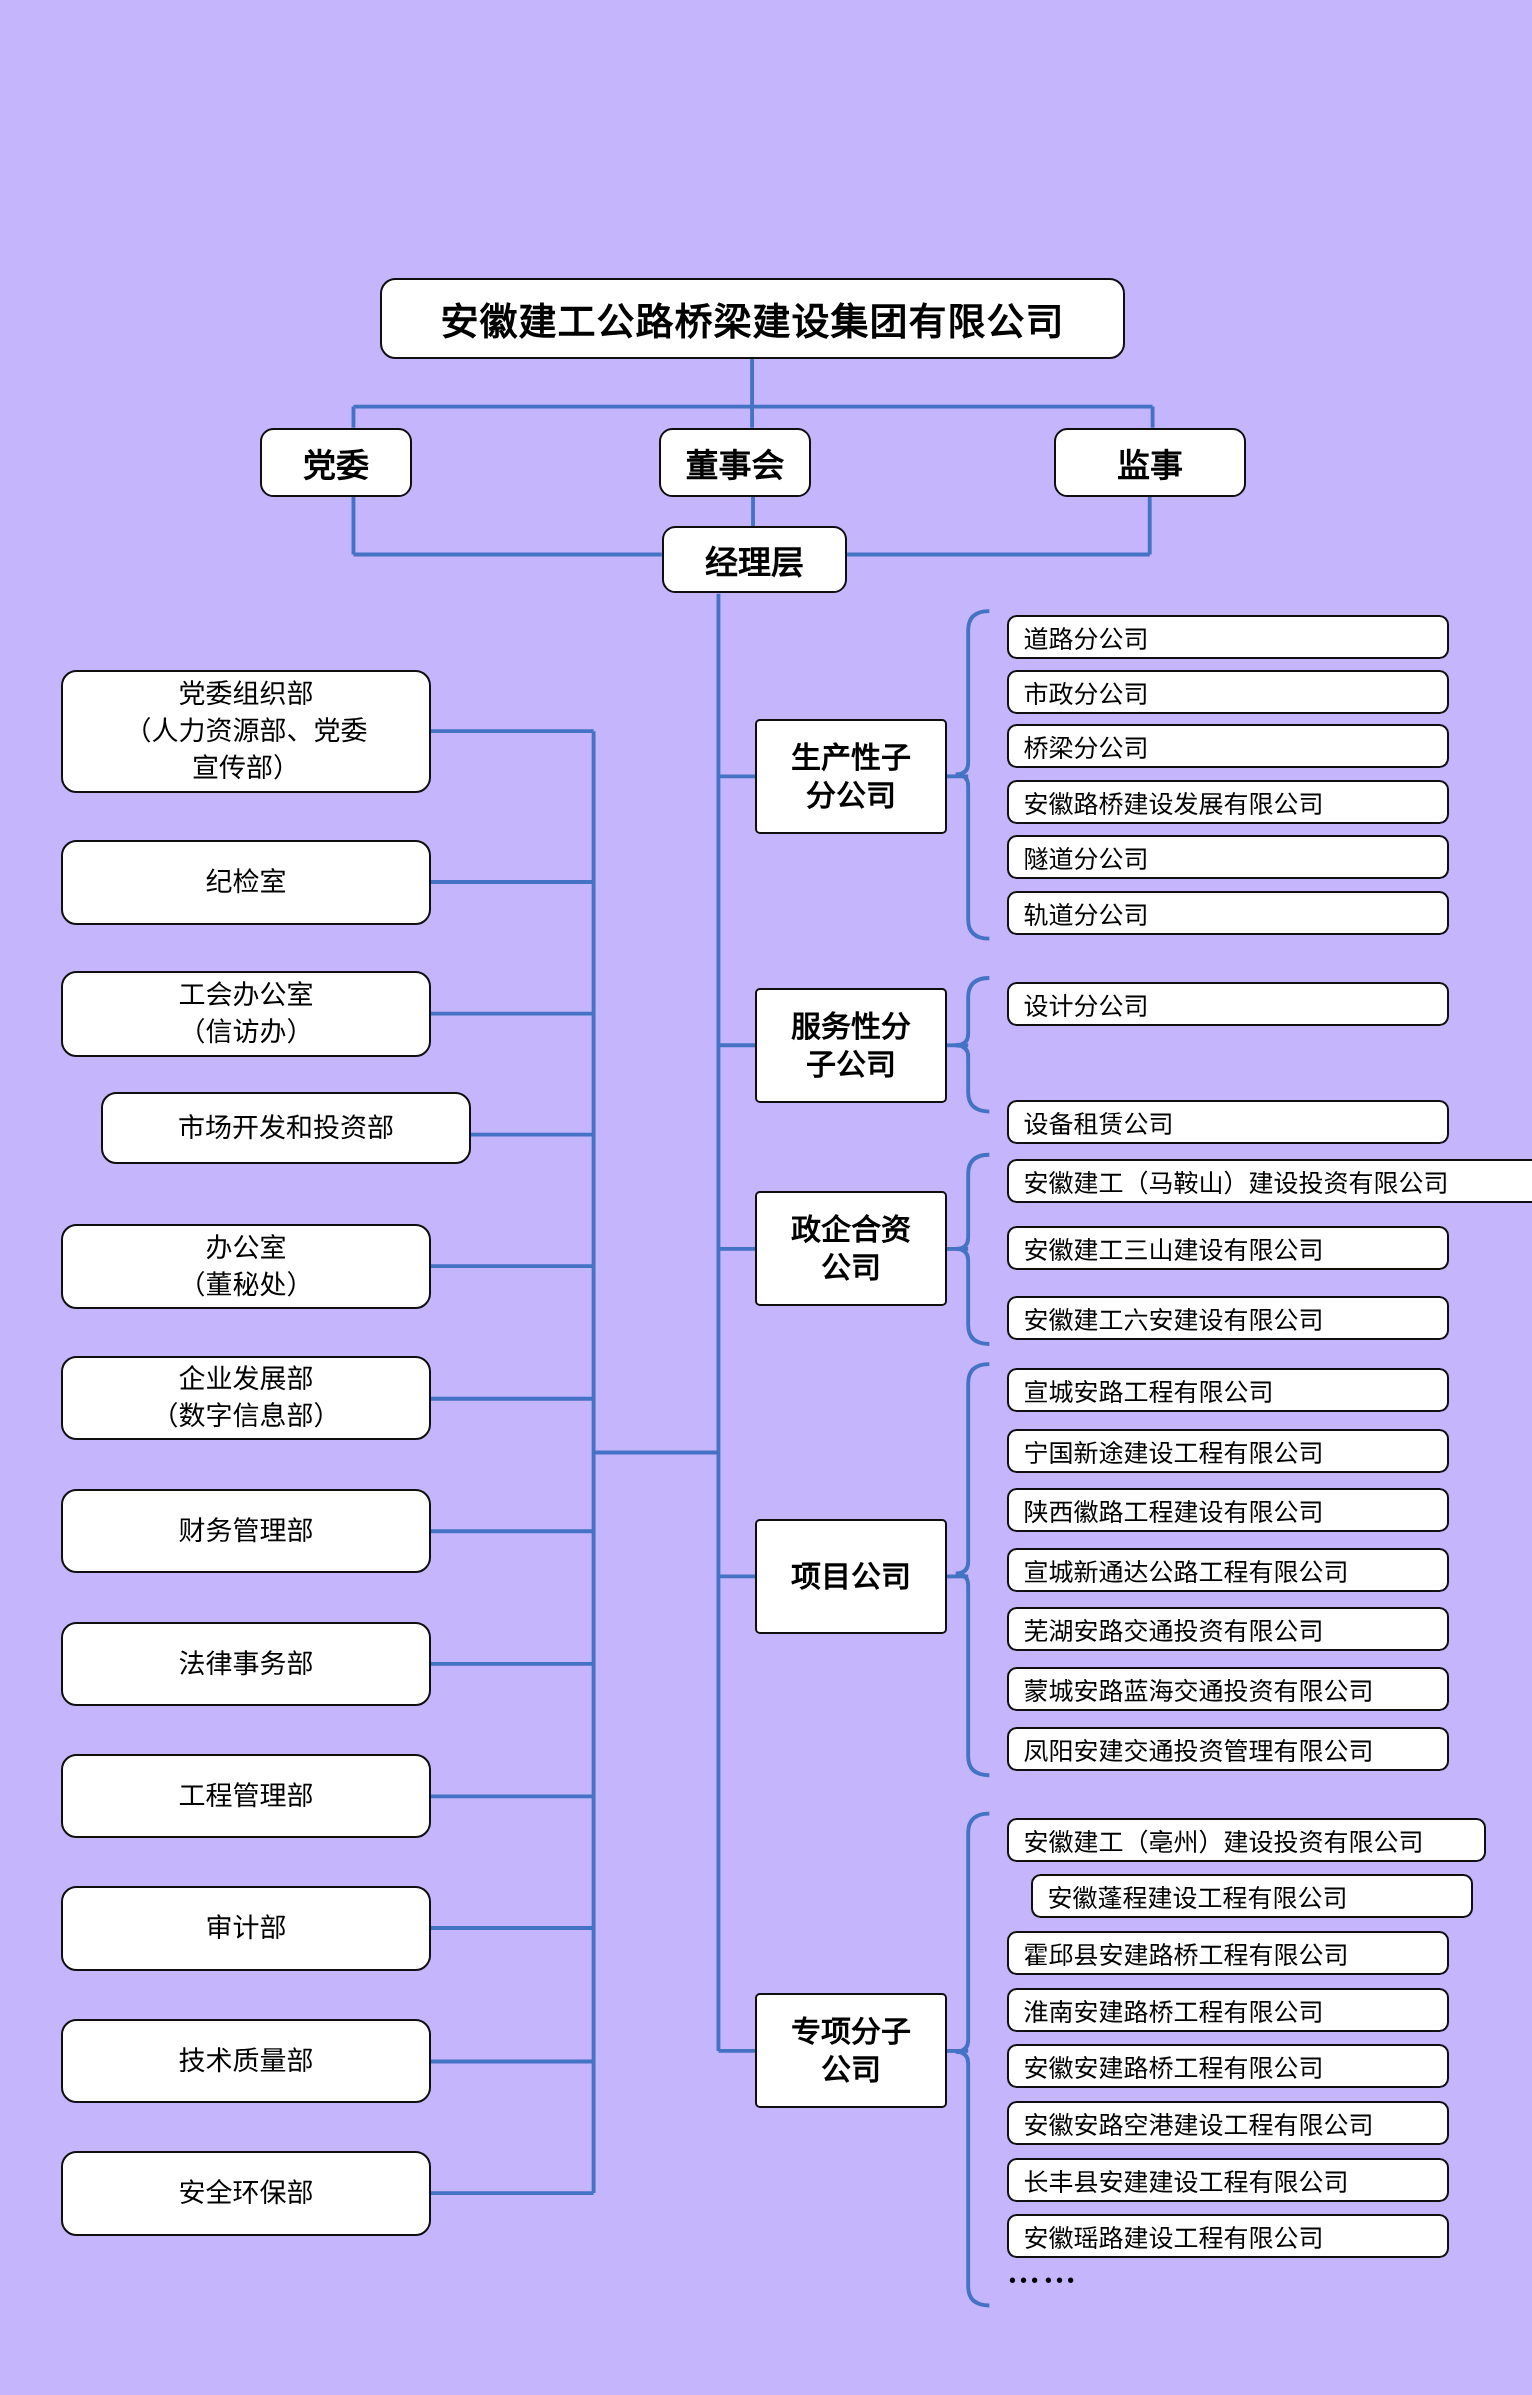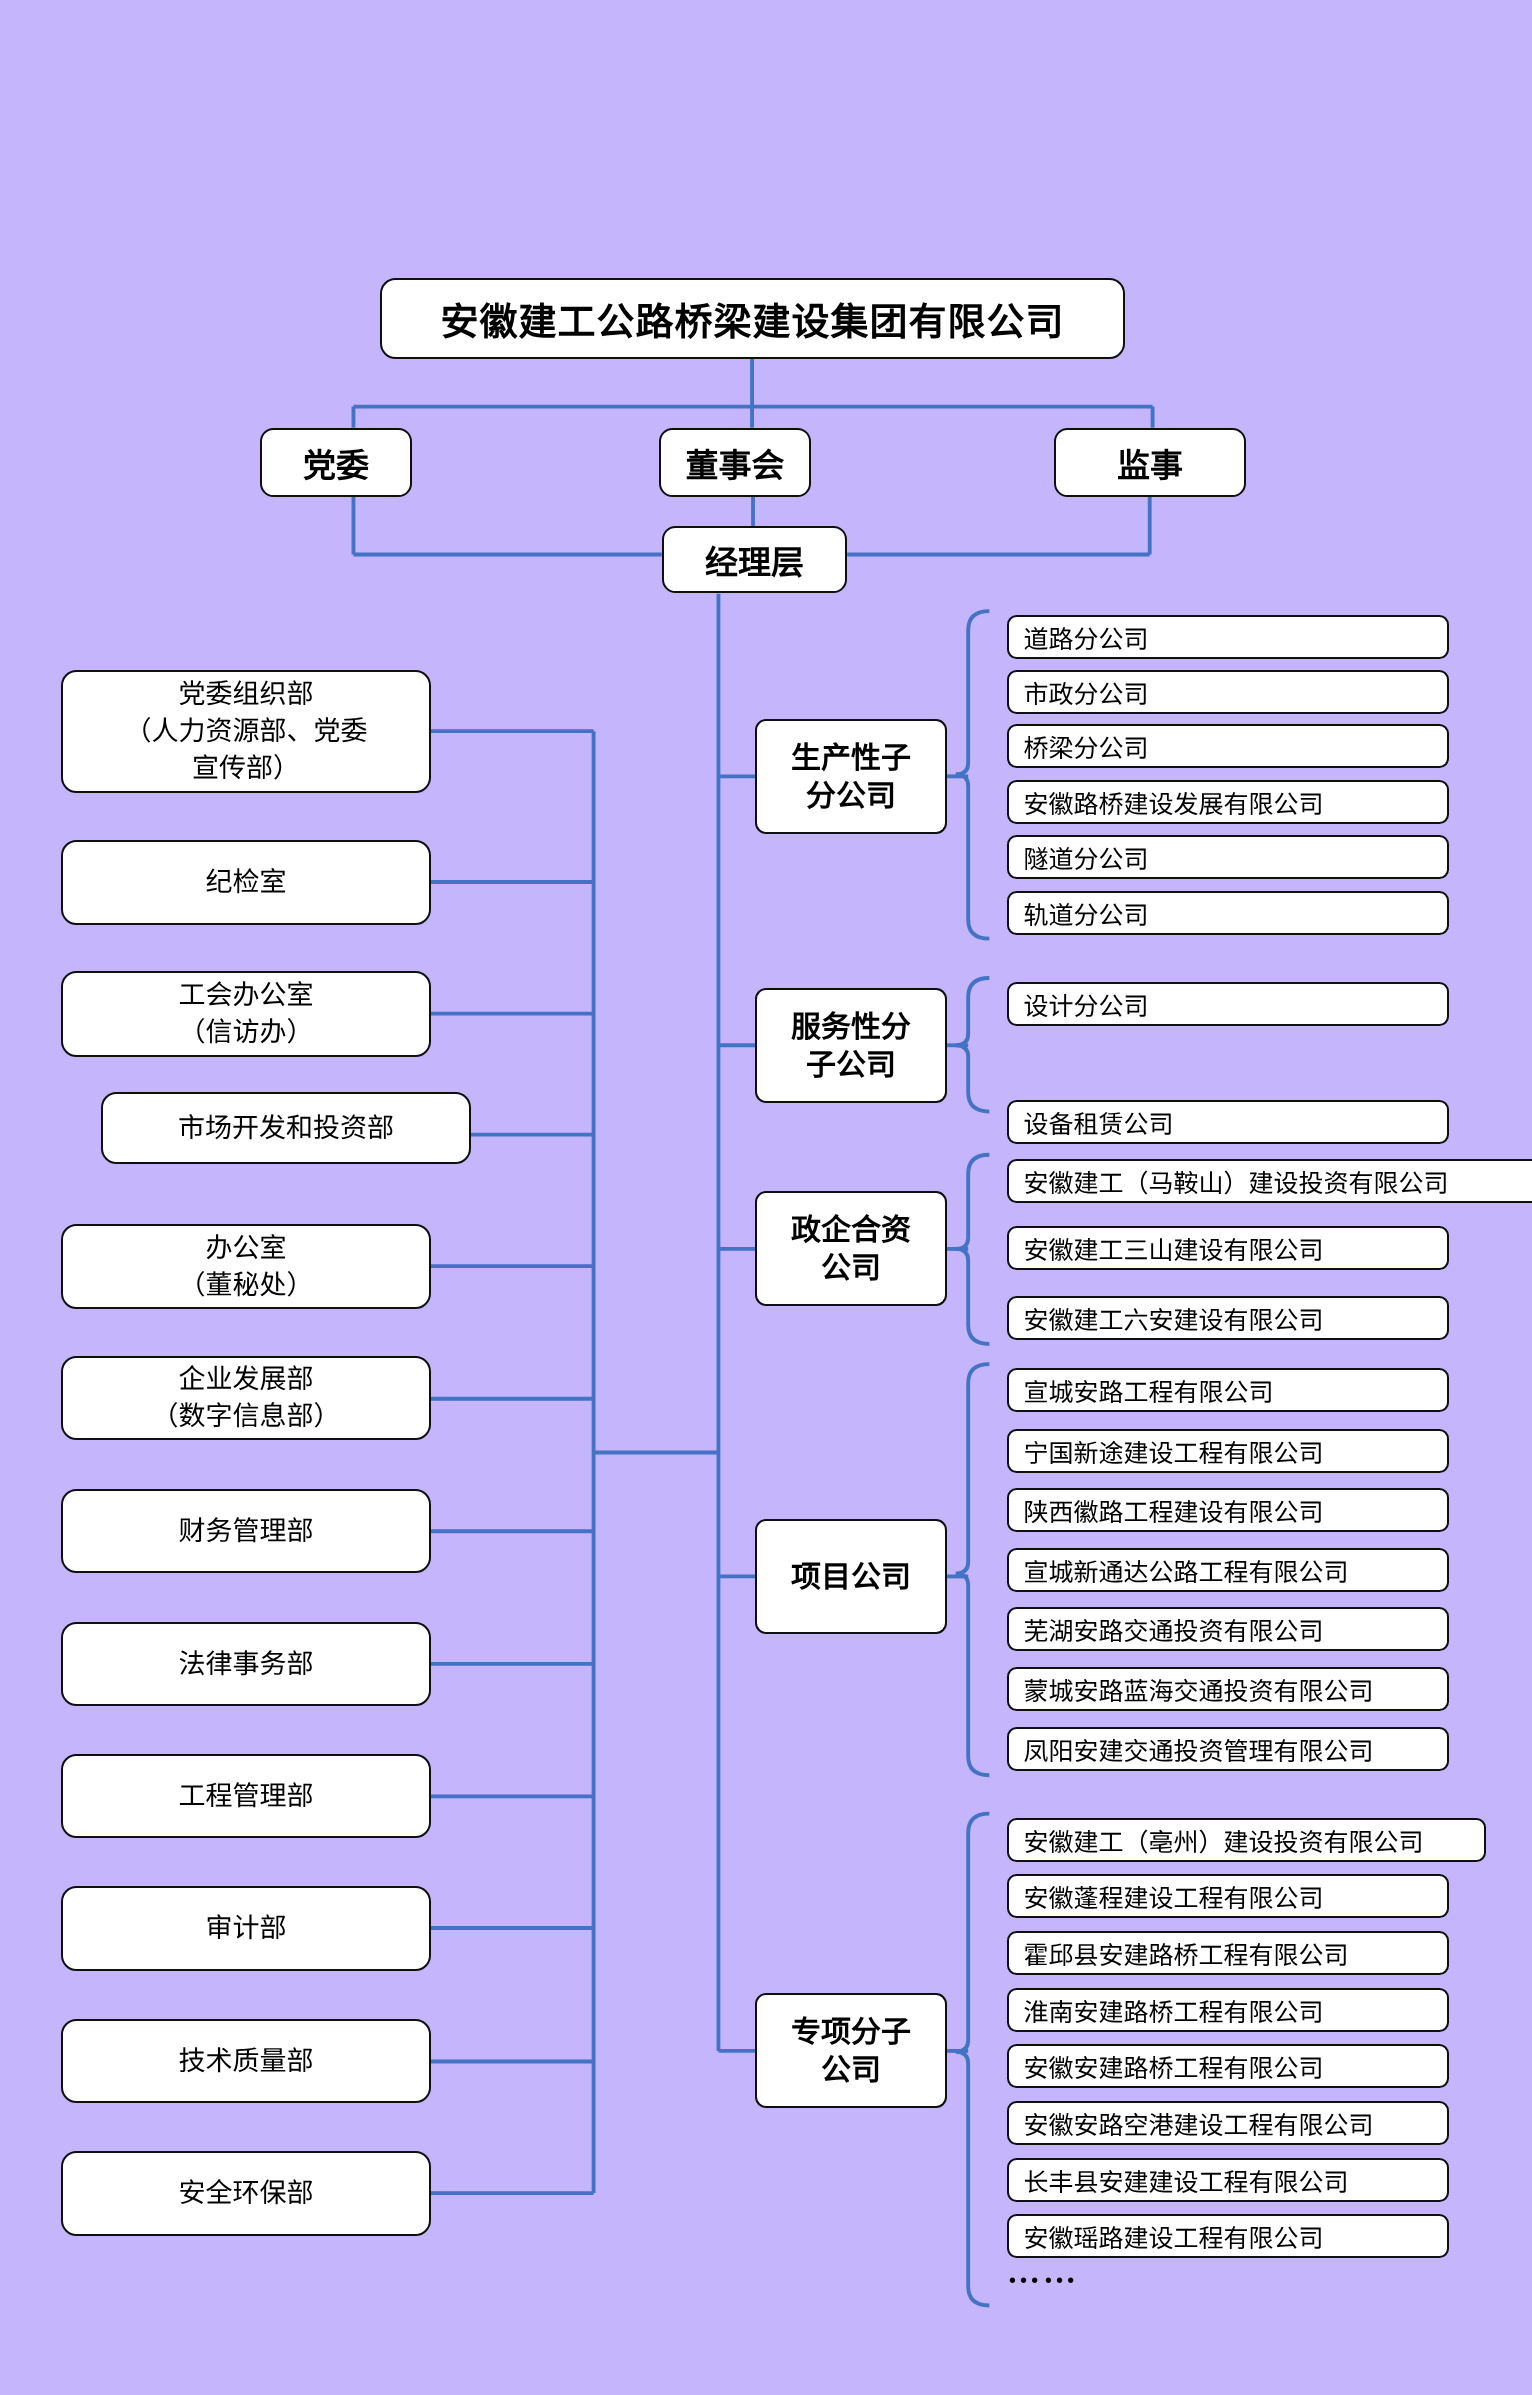--- a/index.html
+++ b/index.html
@@ -34,21 +34,21 @@
   #board-box{left:659px;}
   #supervisors-box{left:1054px;width:192px;}
   .mgmt-box{left:662px;top:526px;width:185px;height:67px;border-radius:13.4px;font-weight:700;font-size:33px;}
   .dept-box{
     left:61px;width:370px;
     border-radius:15.4px;border-width:2.4px;
     font-size:27px;line-height:37px;
   }
   .group-box{
     left:755px;width:192px;height:115px;
-    border-radius:11px;font-weight:700;font-size:30px;line-height:38px;
+    border-radius:5px;font-weight:700;font-size:30px;line-height:38px;
   }
   .child-box{
     left:1007px;width:442px;height:44px;
     border-radius:9.6px;border-width:2.4px;
     font-size:25px;
     flex-direction:row;justify-content:flex-start;text-align:left;
     padding-left:14.4px;padding-right:3.8px;
     white-space:nowrap;
   }
   .wide-a{width:589px;}
@@ -239,21 +239,21 @@
   <div class="box child-box" style="top:1667px;">
       <span>蒙城安路蓝海交通投资有限公司</span>
     </div>
   <div class="box child-box" style="top:1727px;">
       <span>凤阳安建交通投资管理有限公司</span>
     </div>
 
   <div class="box child-box wide-b" style="top:1818px;">
       <span>安徽建工（亳州）建设投资有限公司</span>
     </div>
-  <div class="box child-box" style="top:1874px;">
+  <div class="box child-box" style="top:1874px;margin-left:24px;">
       <span>安徽蓬程建设工程有限公司</span>
     </div>
   <div class="box child-box" style="top:1931px;">
       <span>霍邱县安建路桥工程有限公司</span>
     </div>
   <div class="box child-box" style="top:1988px;">
       <span>淮南安建路桥工程有限公司</span>
     </div>
   <div class="box child-box" style="top:2044px;">
       <span>安徽安建路桥工程有限公司</span>

